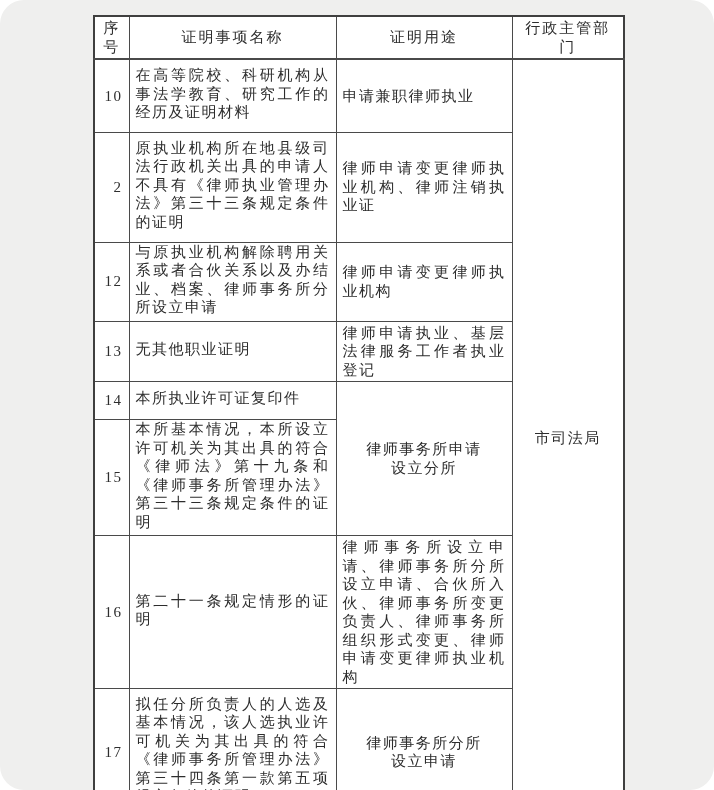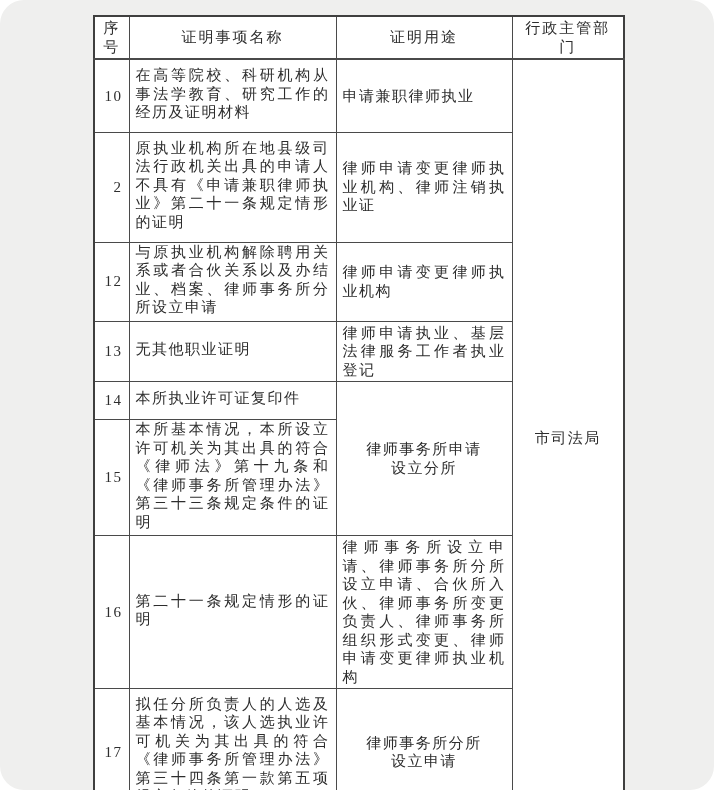--- a/index.html
+++ b/index.html
@@ -88,21 +88,21 @@
     </thead>
     <tbody>
       <tr style="height:73px">
         <td class="cell-no">10</td>
         <td class="cell-name">在高等院校、科研机构从事法学教育、研究工作的经历及证明材料</td>
         <td class="cell-purpose">申请兼职律师执业</td>
         <td class="cell-dept" rowspan="8">市司法局</td>
       </tr>
       <tr style="height:110px">
         <td class="cell-no">2</td>
-        <td class="cell-name">原执业机构所在地县级司法行政机关出具的申请人不具有《申请兼职律师执业》第二十一条规定情形的证明</td>
+        <td class="cell-name">原执业机构所在地县级司法行政机关出具的申请人不具有《律师执业管理办法》第三十三条规定条件的证明</td>
         <td class="cell-purpose">律师申请变更律师执业机构、律师注销执业证</td>
       </tr>
       <tr style="height:77px">
         <td class="cell-no">12</td>
         <td class="cell-name">与原执业机构解除聘用关系或者合伙关系以及办结业、档案、律师事务所分所设立申请</td>
         <td class="cell-purpose">律师申请变更律师执业机构</td>
       </tr>
       <tr style="height:48px">
         <td class="cell-no">13</td>
         <td class="cell-name">无其他职业证明</td>

